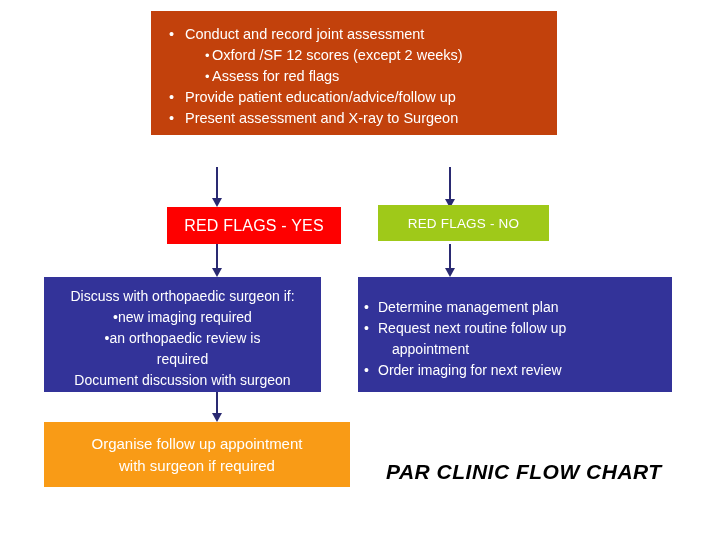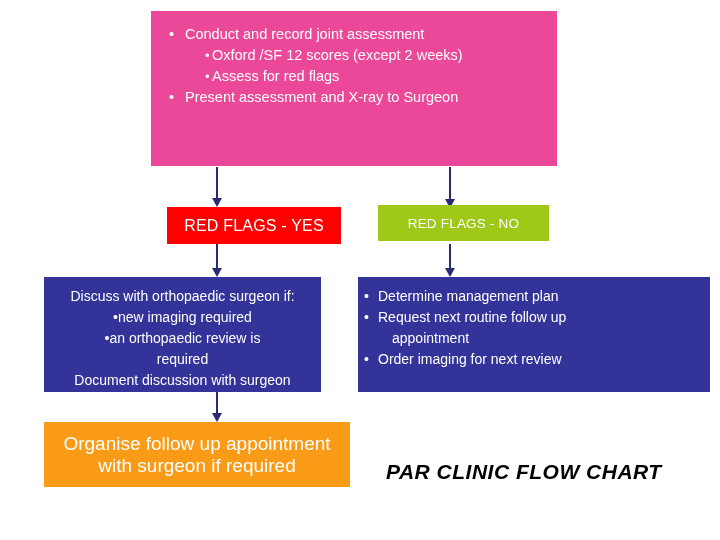--- a/index.html
+++ b/index.html
@@ -18,22 +18,22 @@
   .box {
     position: absolute;
     box-sizing: border-box;
   }
 
   
   #top-box {
     left: 151px;
     top: 11px;
     width: 406px;
-    height: 155px;
-    background: #ec4899;
+    height: 124px;
+    background: #c2410c;
     color: #ffffff;
     padding: 13px 8px 4px 10px;
   }
   .blue-line {
     font-size: 14.5px;
     line-height: 21px;
     color: #ffffff;
     white-space: nowrap;
   }
   .bullet-main {
@@ -96,25 +96,25 @@
     line-height: 21px;
     white-space: nowrap;
   }
   #discuss-box .ln.wrapln {
     white-space: normal;
   }
 
   #manage-box {
     left: 358px;
     top: 277px;
-    width: 352px;
+    width: 314px;
     height: 115px;
     background: #333399;
     color: #ffffff;
-    padding: 9px 8px 0 12px;
+    padding: 20px 8px 0 12px;
   }
   #manage-box .ln {
     font-size: 14px;
     line-height: 21px;
     padding-left: 8px;
     text-indent: -14px;
   }
   #manage-box .ln .bl {
     display: inline-block;
     width: 14px;
@@ -133,21 +133,21 @@
     height: 65px;
     background: #f99b16;
     color: #ffffff;
     display: flex;
     flex-direction: column;
     align-items: center;
     justify-content: center;
     text-align: center;
   }
   #organise-box .ln {
-    font-size: 19px;
+    font-size: 15px;
     line-height: 22px;
   }
 
   
   #chart-title {
     position: absolute;
     left: 386px;
     top: 460px;
     width: 310px;
     font-size: 21px;
@@ -188,20 +188,23 @@
   <div class="blue-line bullet-main">
     <span class="bl">•</span><span>Conduct and record joint assessment</span>
   </div>
   <div class="blue-line bullet-sub">
     <span class="bl">•</span><span>Oxford /SF 12 scores (except 2 weeks)</span>
   </div>
   <div class="blue-line bullet-sub">
     <span class="bl">•</span><span>Assess for red flags</span>
   </div>
   <div class="blue-line bullet-main">
+    <span class="bl">•</span><span>Provide patient education/advice/follow up</span>
+  </div>
+  <div class="blue-line bullet-main">
     <span class="bl">•</span><span>Present assessment and X-ray to Surgeon</span>
   </div>
 </div>
 
 <div class="arrow" style="left:212px; top:167px; width:10px; height:40px;">
   <div class="shaft" style="height:31px;"></div>
   <div class="head"></div>
 </div>
 <div class="arrow" style="left:445px; top:167px; width:10px; height:41px;">
   <div class="shaft" style="height:32px;"></div>

